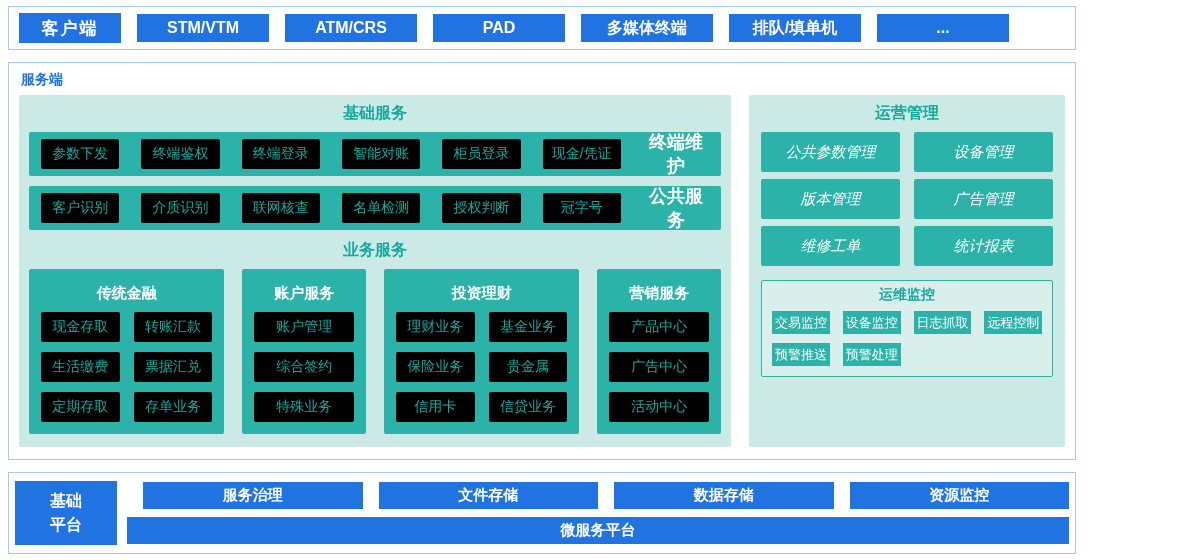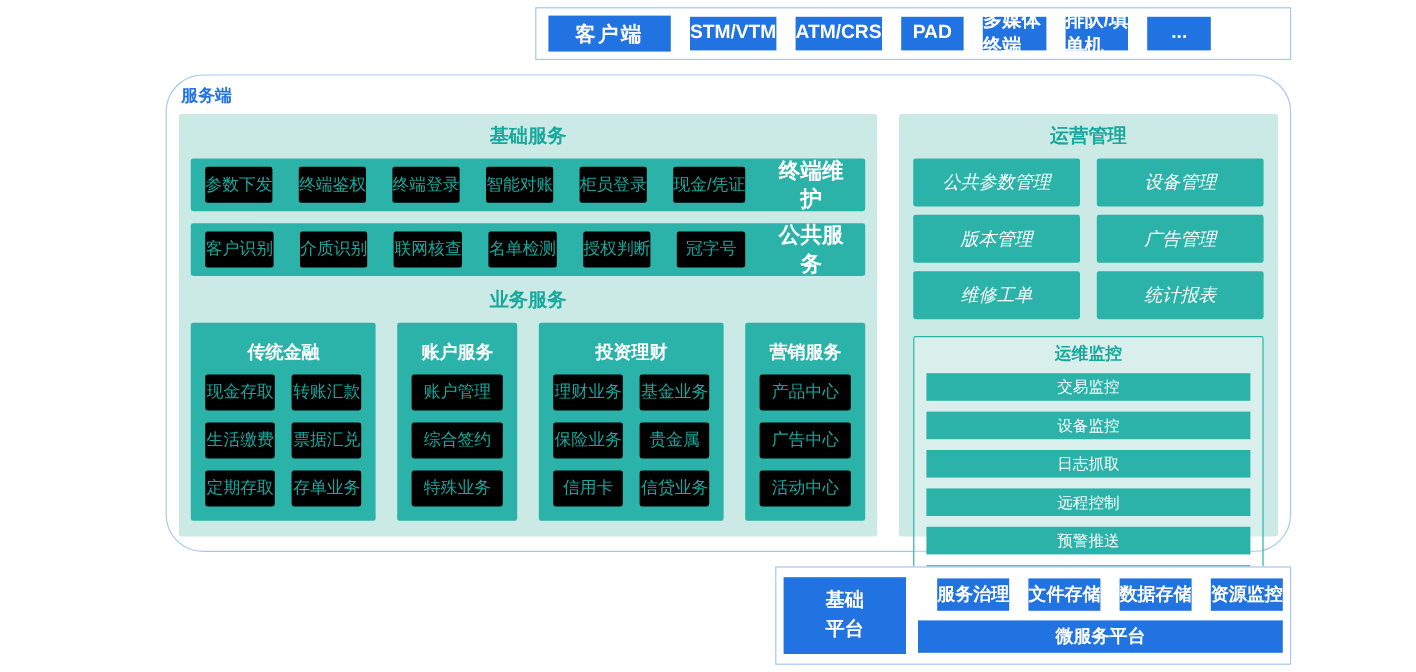--- a/index.html
+++ b/index.html
@@ -1,32 +1,32 @@
 <!DOCTYPE html>
 <html><head>
 <meta charset="utf-8">
 <style>
   * { box-sizing: border-box; margin: 0; padding: 0; }
   html, body { width: 1180px; height: 560px; }
   body { font-family: "Liberation Sans", "DejaVu Sans", sans-serif; background: #ffffff; }
-  .page { width: 1084px; height: 560px; padding: 6px 8px; display: flex; flex-direction: column; gap: 12px; align-items: flex-end; }
+  .page { width: 1084px; height: 560px; padding: 6px 8px; display: flex; flex-direction: column; gap: 12px; }
   .outer { border: 1px solid #a6c9f0; background: #fff; }
 
   .blue { background: #2273e2; color: #fff; }
 
   
   .client-box { height: 46px; display: flex; align-items: center; padding: 0 10px; gap: 16px; }
   .client-label { width: 102px; height: 30px; display: flex; align-items: center; justify-content: center;
                   font-size: 17px; font-weight: bold; letter-spacing: 2px; flex: none; }
   .terminal-row { flex: 1; display: flex; gap: 16px; padding-right: 56px; }
   .terminal-btn { flex: 1; height: 28px; display: flex; align-items: center; justify-content: center;
                   font-size: 16px; font-weight: bold; }
 
   
-  .server-box { flex: 1; padding: 6px 10px 12px; border-radius: 31px; }
+  .server-box { flex: 1; padding: 6px 10px 12px; }
   .server-label { color: #2273e2; font-weight: bold; font-size: 14px; margin: 2px 0 6px 2px; }
   .server-content { display: flex; gap: 18px; height: 352px; }
   .mint { background: #cceae5; border-radius: 2px; }
   .left-panel { flex: 1; padding: 6px 10px 10px; }
   .right-panel { width: 316px; padding: 6px 12px 10px; flex: none; }
   .panel-title { text-align: center; color: #17a89d; font-size: 16px; font-weight: bold; margin: 2px 0 8px; }
 
   .basic-row { background: #2bb3a9; display: flex; align-items: center; gap: 22px; padding: 7px 12px;
                height: 44px; border-radius: 2px; }
   .basic-row + .basic-row { margin-top: 10px; }
@@ -43,21 +43,21 @@
   .group-grid { display: grid; gap: 10px 14px; }
   .cols2 { grid-template-columns: 1fr 1fr; }
   .cols1 { grid-template-columns: 1fr; }
 
   .ops-grid { display: grid; grid-template-columns: 1fr 1fr; gap: 7px 14px; font-style: italic; }
   .ops-btn { height: 40px; background: #2bb3a9; color: #fff; font-size: 15px; display: flex;
              align-items: center; justify-content: center; border-radius: 2px; white-space: nowrap; }
   .monitor { margin-top: 14px; border: 1px solid #2bb3a9; border-radius: 2px; padding: 5px 10px 10px;
              background: rgba(255,255,255,0.25); }
   .monitor-title { text-align: center; color: #17a89d; font-weight: bold; font-size: 14px; margin-bottom: 7px; }
-  .monitor-grid { display: grid; grid-template-columns: 1fr; gap: 9px 13px; }
+  .monitor-grid { display: grid; grid-template-columns: 1fr 1fr 1fr 1fr; gap: 9px 13px; }
   .mon-btn { height: 23px; background: #2bb3a9; color: #fff; font-size: 13px; display: flex;
              align-items: center; justify-content: center; }
 
   
   .platform-box { height: 82px; display: flex; align-items: center; gap: 10px; padding: 8px 6px; flex: none; }
   .platform-label { width: 102px; height: 64px; display: flex; align-items: center; justify-content: center;
                     text-align: center; font-size: 16px; font-weight: bold; padding: 0 30px; line-height: 1.5;
                     flex: none; }
   .platform-main { flex: 1; display: flex; flex-direction: column; gap: 8px; }
   .platform-row { display: flex; gap: 16px; padding-left: 16px; }

